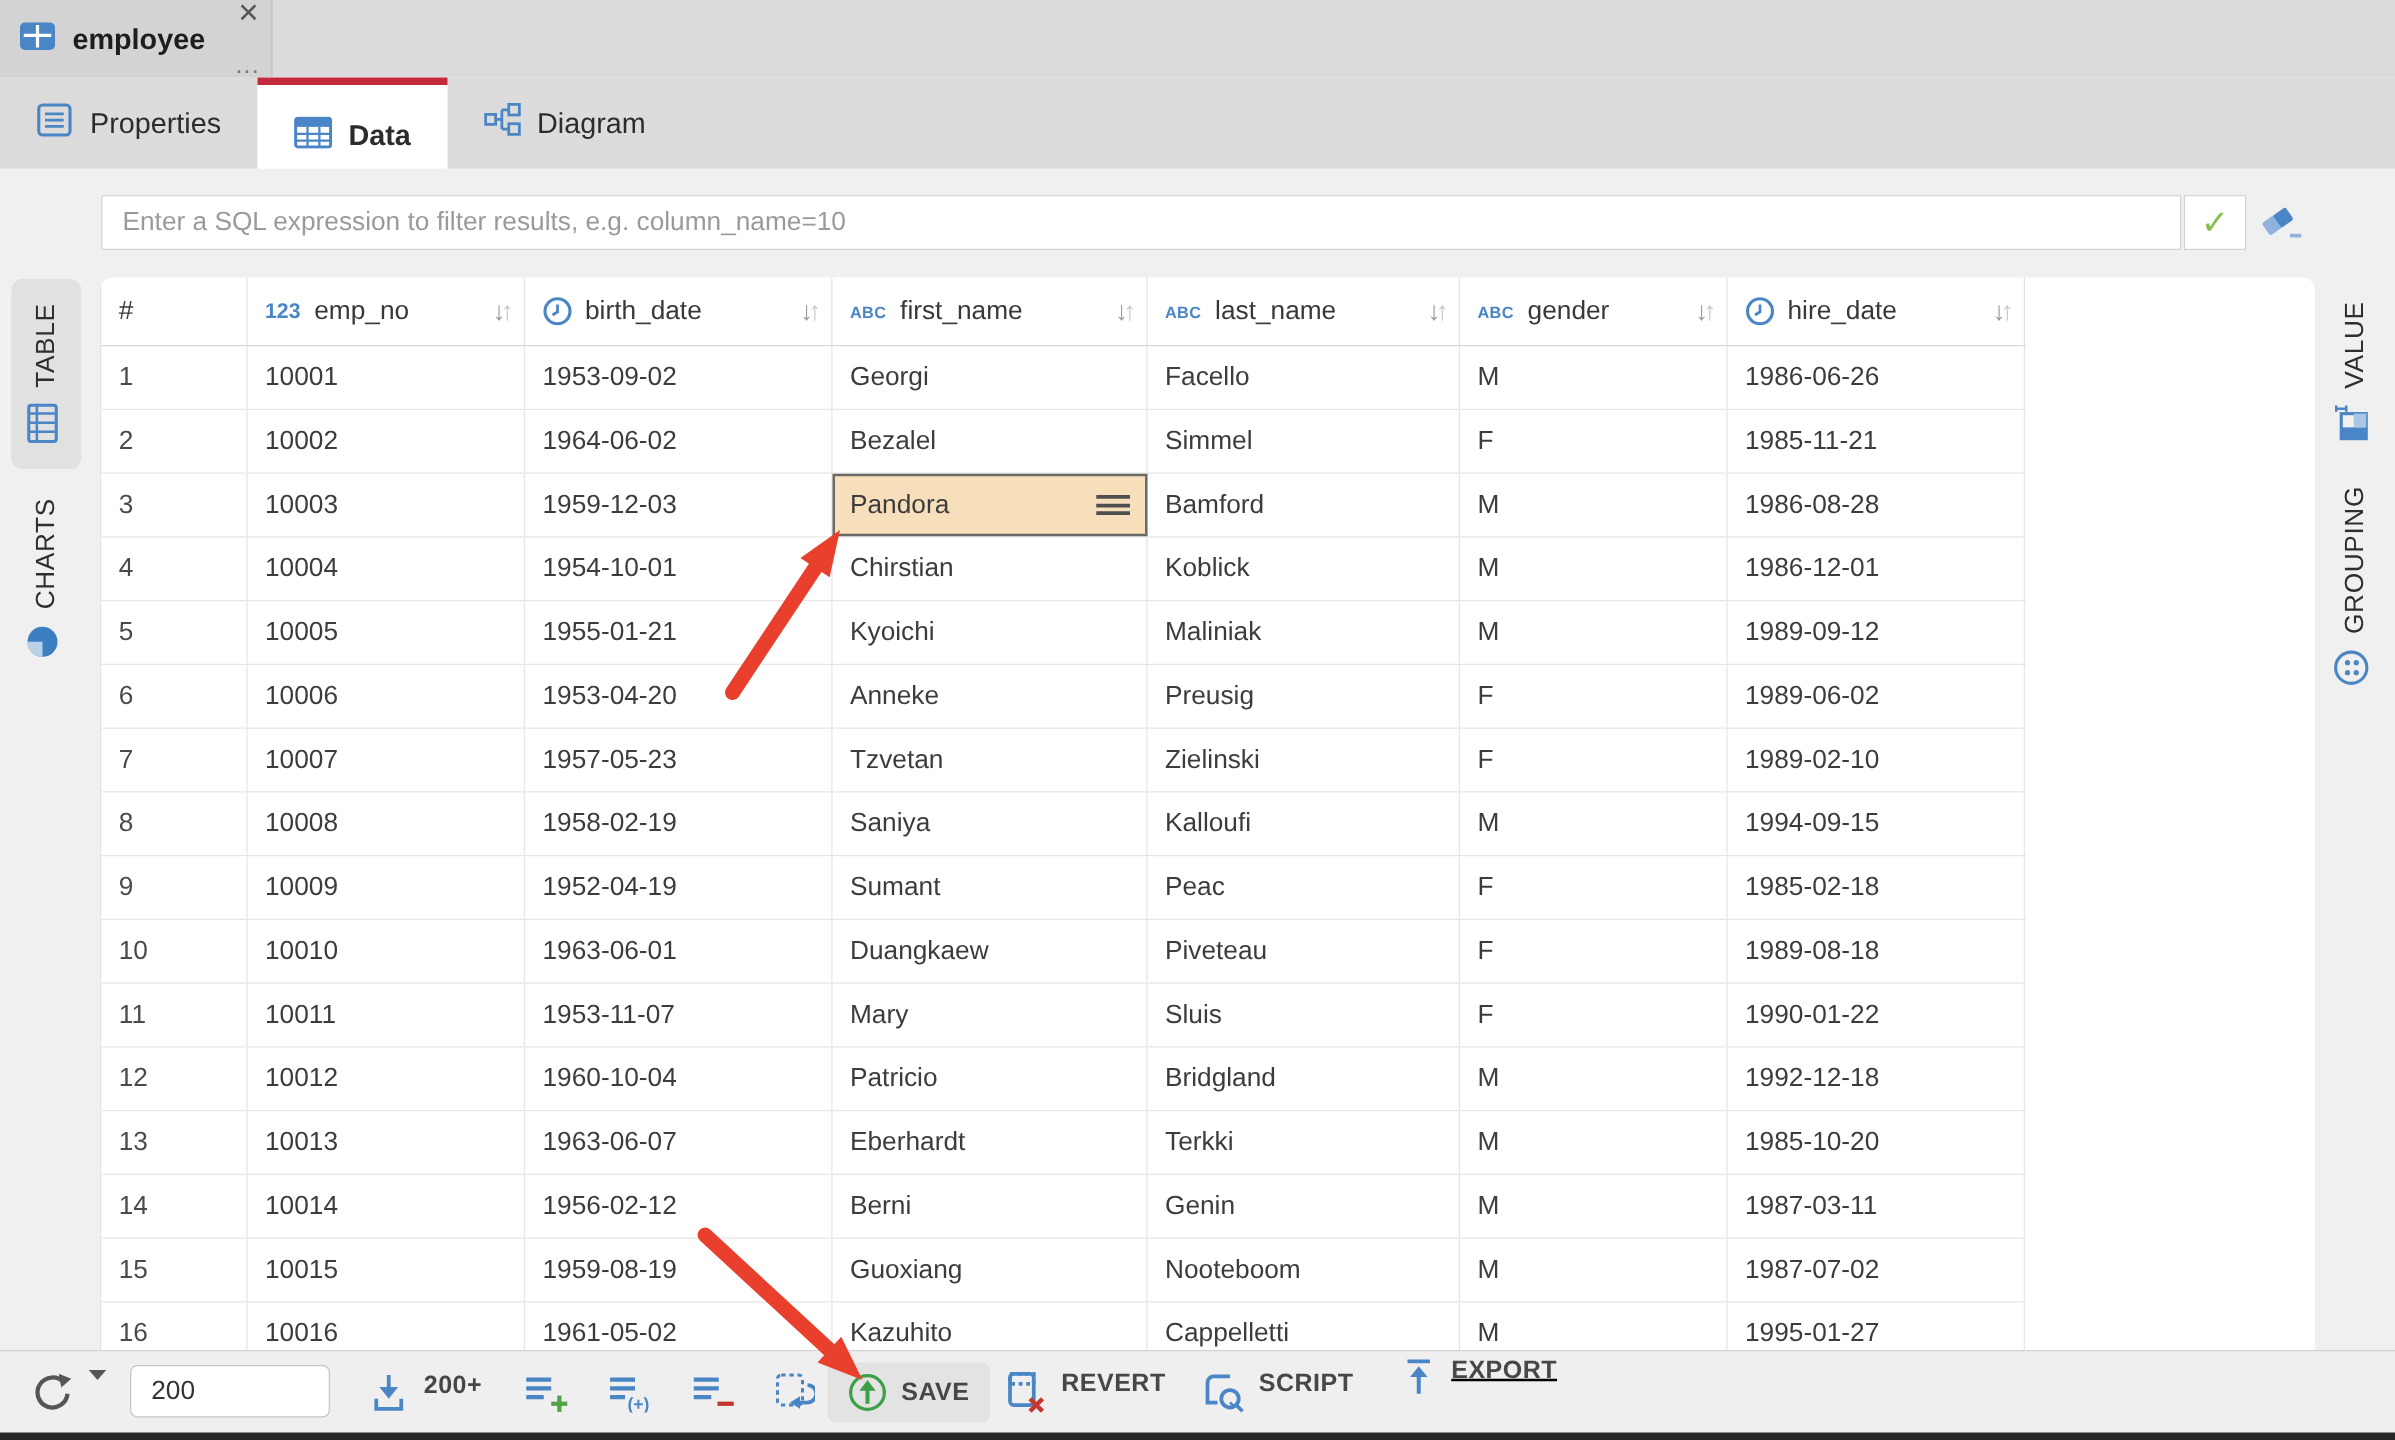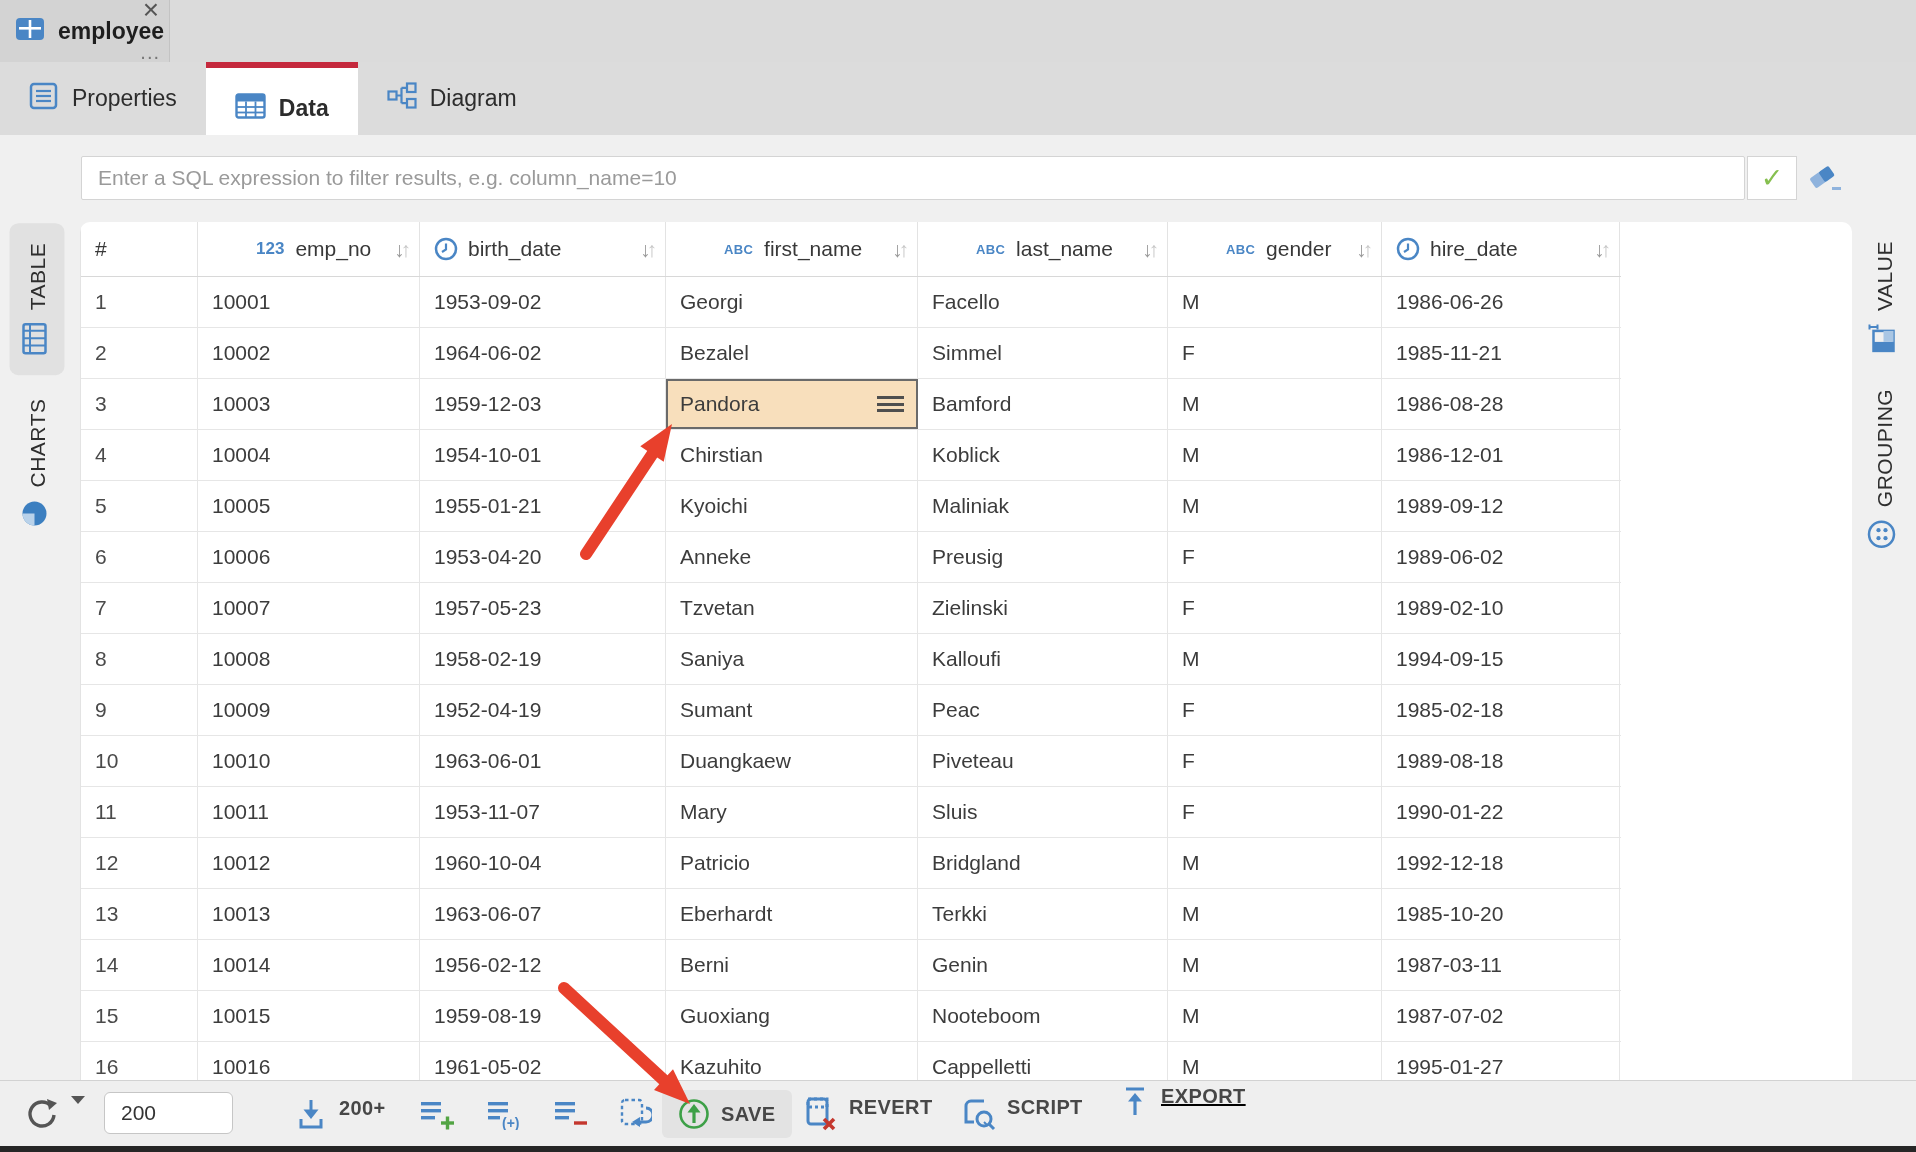--- a/index.html
+++ b/index.html
@@ -1,21 +1,21 @@
 <!DOCTYPE html>
 <html style="--accent: #4a86c5; --red-bar: #c5293d; --arrow-red: #e8402c; --selection-bg: #f8dfbc; --save-green: #3da047; --check-green: #86bf4f; --icon-green: #52a443; --icon-red: #c4372e;"><head>
 <meta charset="utf-8">
 <style>
   html,body{margin:0;padding:0;background:#888;}
   #app{position:relative;width:1916px;height:1152px;overflow:hidden;background:#f0f0f0;
        font-family:"Liberation Sans","DejaVu Sans",sans-serif;-webkit-font-smoothing:antialiased;}
 
   
   .tabstrip{position:absolute;left:0;top:0;width:100%;height:62px;background:#dbdbdb;}
-  .etab{position:absolute;left:0;top:0;width:170px;height:62px;background:#d3d3d3;
+  .etab{position:absolute;left:0;top:0;width:218px;height:62px;background:#d3d3d3;
         border-right:1px solid #c3c3c3;display:flex;align-items:center;padding-left:15px;box-sizing:border-box;}
   .etab-title{font-size:23px;font-weight:bold;color:#1e1e1e;margin-left:13px;}
   .etab-close{position:absolute;right:10px;top:-4px;font-size:28px;color:#555;line-height:1;}
   .etab-more{position:absolute;right:9px;bottom:0px;font-size:20px;color:#777;letter-spacing:1px;line-height:1;}
 
   
   .doctabs{position:absolute;left:0;top:62px;width:100%;height:73px;background:#dcdcdc;display:flex;}
   .dtab{display:flex;align-items:center;gap:13px;padding:0 29px;font-size:23px;color:#2c2c2c;box-sizing:border-box;height:73px;}
   .dtab.active{background:#ffffff;border-top:6px solid var(--red-bar);font-weight:bold;height:87px;}
 
@@ -35,42 +35,42 @@
         transform:translate(-50%,-50%) rotate(-90deg);font-size:21px;color:#2e2e2e;font-weight:500;letter-spacing:0.5px;}
   .rail-tab.active{background:#e1e1e1;border-radius:9px;padding:10px 20px;}
 
   
   .grid-panel{position:absolute;left:80px;top:222px;width:1772px;height:858px;background:#fff;
         border-radius:10px 10px 0 0;overflow:hidden;}
   .grid-inner{border-left:1px solid #e3e3e3;width:1540px;}
   #grid-head{display:flex;height:54px;border-bottom:1px solid #d8d8d8;}
   .hcell{display:flex;align-items:center;padding:0 8px 0 14px;box-sizing:border-box;border-right:1px solid #e3e3e3;
         font-size:21px;color:#383838;overflow:hidden;white-space:nowrap;}
-  .hcell .ticon{margin-right:11px;margin-left:44px;}
+  .hcell .ticon{margin-right:11px;}
   .hcell svg{margin-right:10px;flex:0 0 auto;}
   .ticon.tnum{color:var(--accent);font-weight:bold;font-size:17px;}
   .ticon.tabc{color:var(--accent);font-weight:bold;font-size:13px;letter-spacing:0.3px;}
   .sort{margin-left:auto;display:flex;font-size:21px;line-height:1;}
   .sd{color:#999;} .su{color:#c7c7c7;margin-left:-4px;}
   .grow{display:flex;height:50px;border-bottom:1px solid #e6e6e6;font-size:21px;color:#3c3c3c;}
   .cell{display:flex;align-items:center;padding-left:14px;box-sizing:border-box;border-right:1px solid #e6e6e6;
         overflow:hidden;white-space:nowrap;}
   .cell.rownum{color:#4a4a4a;}
   .c0{width:117px;} .c1{width:222px;} .c2{width:246px;} .c3{width:252px;} .c4{width:250px;} .c5{width:214px;} .c6{width:238px;}
   .cell.sel{background:var(--selection-bg);border:2px solid #6a6a6a;padding-left:12px;}
   .burger{margin-left:auto;margin-right:12px;width:27px;height:16px;flex:0 0 auto;background:
       linear-gradient(#4f4f4f,#4f4f4f) 0 0/100% 3px no-repeat,
       linear-gradient(#4f4f4f,#4f4f4f) 0 6.5px/100% 3px no-repeat,
       linear-gradient(#4f4f4f,#4f4f4f) 0 13px/100% 3px no-repeat;}
 
   
   .toolbar{position:absolute;left:0;top:1080px;width:100%;height:66px;background:#efefef;border-top:1px solid #d2d2d2;box-sizing:border-box;}
   .tb-item{position:absolute;display:flex;align-items:flex-start;gap:11px;}
   .tb-label{font-size:20px;font-weight:bold;color:#474747;letter-spacing:0.4px;}
-  .fetch-input{position:absolute;left:104px;top:11px;width:129px;height:42px;box-sizing:border-box;background:#fff;
+  .fetch-input{position:absolute;left:104px;top:11px;width:160px;height:42px;box-sizing:border-box;background:#fff;
         border:1px solid #c6c6c6;border-radius:6px;font-size:21px;color:#333;padding:0 16px;outline:none;
         font-family:"Liberation Sans","DejaVu Sans",sans-serif;}
   .savebtn{position:absolute;left:662px;top:9px;height:48px;padding:0 16px;background:#e3e3e3;border-radius:6px;
         display:flex;align-items:center;gap:11px;}
   .chev{width:0;height:0;border-left:7px solid transparent;border-right:7px solid transparent;border-top:8px solid #555;}
   .status{position:absolute;right:12px;top:14px;height:66px;display:flex;align-items:center;font-size:21px;color:#9c9c9c;margin-top:36px;}
 
   .bottom-strip{position:absolute;left:0;top:1146px;width:100%;height:6px;background:#262626;}
 
   

